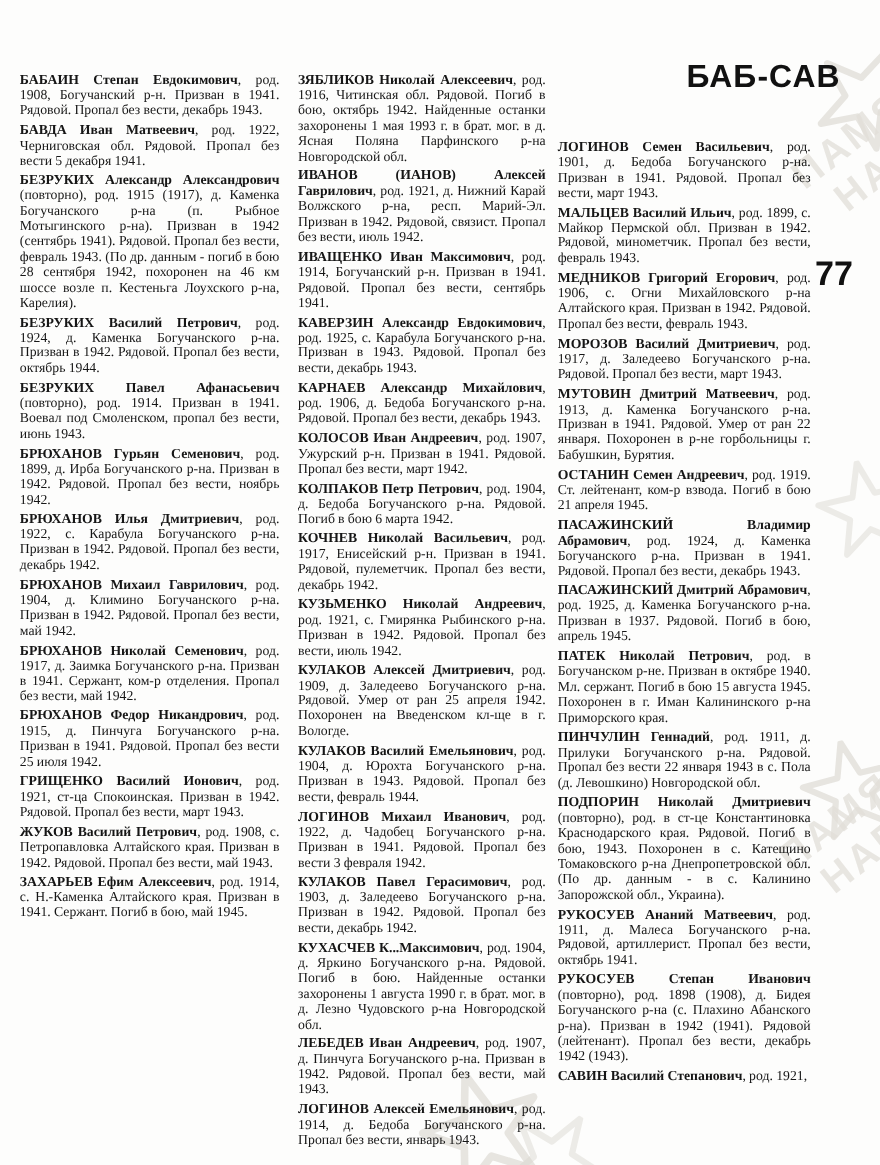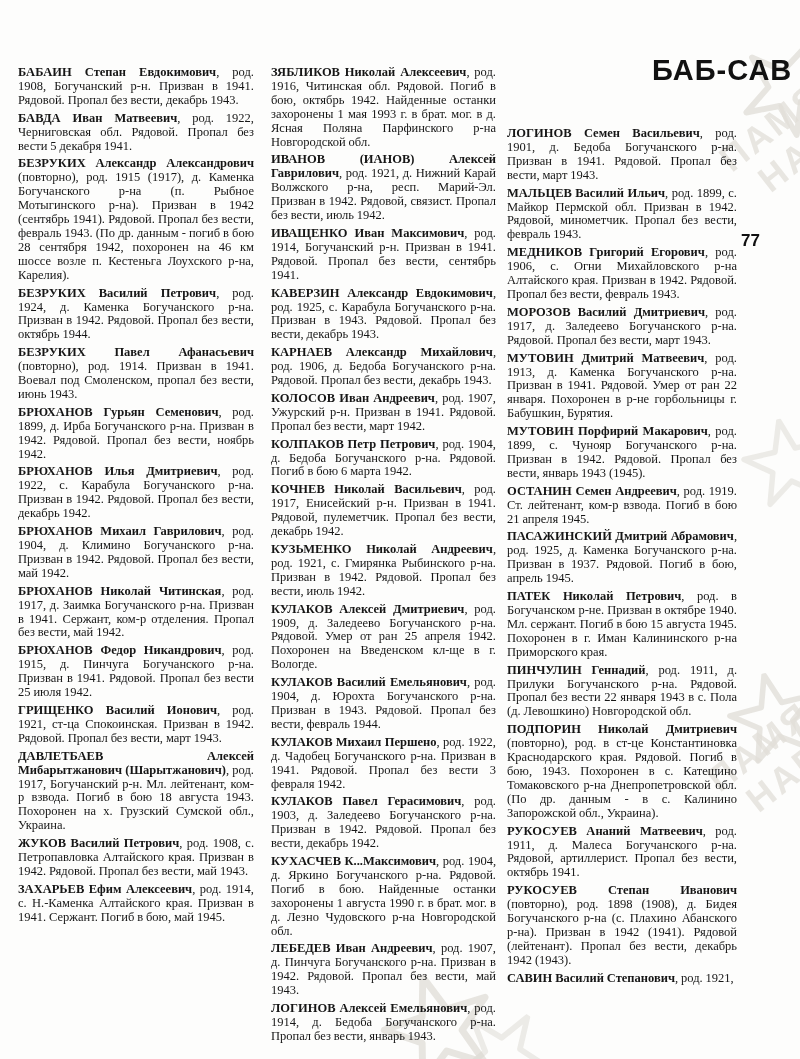--- a/index.html
+++ b/index.html
@@ -26,29 +26,29 @@
     font-size:12.5px;
     line-height:13.9px;
     text-align:justify;
     hyphens:auto;
     -webkit-hyphens:auto;
     word-spacing:-0.2px;
   }
   .entry b{font-weight:bold;}
   
   .header-range{
-    position:absolute;left:652px;top:54px;
+    position:absolute;left:624px;top:54px;
     font-family:"Liberation Sans", sans-serif;
     font-weight:bold;font-size:29px;letter-spacing:1px;
     color:#111;
   }
   .page-number{
     position:absolute;left:741px;top:231px;
     font-family:"Liberation Sans", sans-serif;
-    font-weight:bold;font-size:17px;color:#111;
+    font-weight:bold;font-size:31px;color:#111;
   }
   
   .wm{position:absolute;pointer-events:none;}
   .wm-star svg{display:block;}
   .wm-star polygon{
     fill:none;stroke:#d9d6cf;stroke-width:6;stroke-linejoin:round;
   }
   .wm-text{
     font-family:"Liberation Sans", sans-serif;
     font-weight:bold;
@@ -109,53 +109,52 @@
 
   <div class="col col-1" id="col-1">
       <p class="entry"><b>БАБАИН Степан Евдокимович</b><span>, род. 1908, Богучанский р-н. Призван в 1941. Рядовой. Пропал без вести, декабрь 1943.</span></p>
       <p class="entry"><b>БАВДА Иван Матвеевич</b><span>, род. 1922, Черниговская обл. Рядовой. Пропал без вести 5 декабря 1941.</span></p>
       <p class="entry"><b>БЕЗРУКИХ Александр Александрович</b><span> (повторно), род. 1915 (1917), д. Каменка Богучанского р-на (п. Рыбное Мотыгинского р-на). Призван в 1942 (сентябрь 1941). Рядовой. Пропал без вести, февраль 1943. (По др. данным - погиб в бою 28 сентября 1942, похоронен на 46 км шоссе возле п. Кестеньга Лоухского р-на, Карелия).</span></p>
       <p class="entry"><b>БЕЗРУКИХ Василий Петрович</b><span>, род. 1924, д. Каменка Богучанского р-на. Призван в 1942. Рядовой. Пропал без вести, октябрь 1944.</span></p>
       <p class="entry"><b>БЕЗРУКИХ Павел Афанасьевич</b><span> (повторно), род. 1914. Призван в 1941. Воевал под Смоленском, пропал без вести, июнь 1943.</span></p>
       <p class="entry"><b>БРЮХАНОВ Гурьян Семенович</b><span>, род. 1899, д. Ирба Богучанского р-на. Призван в 1942. Рядовой. Пропал без вести, ноябрь 1942.</span></p>
       <p class="entry"><b>БРЮХАНОВ Илья Дмитриевич</b><span>, род. 1922, с. Карабула Богучанского р-на. Призван в 1942. Рядовой. Пропал без вести, декабрь 1942.</span></p>
       <p class="entry"><b>БРЮХАНОВ Михаил Гаврилович</b><span>, род. 1904, д. Климино Богучанского р-на. Призван в 1942. Рядовой. Пропал без вести, май 1942.</span></p>
-      <p class="entry"><b>БРЮХАНОВ Николай Читинская</b><span>, род. 1917, д. Заимка Богучанского р-на. Призван в 1941. Сержант, ком-р отделения. Пропал без вести, май 1942.</span></p>
+      <p class="entry"><b>БРЮХАНОВ Николай Семенович</b><span>, род. 1917, д. Заимка Богучанского р-на. Призван в 1941. Сержант, ком-р отделения. Пропал без вести, май 1942.</span></p>
       <p class="entry"><b>БРЮХАНОВ Федор Никандрович</b><span>, род. 1915, д. Пинчуга Богучанского р-на. Призван в 1941. Рядовой. Пропал без вести 25 июля 1942.</span></p>
       <p class="entry"><b>ГРИЩЕНКО Василий Ионович</b><span>, род. 1921, ст-ца Спокоинская. Призван в 1942. Рядовой. Пропал без вести, март 1943.</span></p>
-      <p class="entry"><b>ДАВЛЕТБАЕВ Алексей Мибарытжанович (Шарытжанович)</b><span>, род. 1917, Богучанский р-н. Мл. лейтенант, ком-р взвода. Погиб в бою 18 августа 1943. Похоронен на х. Грузский Сумской обл., Украина.</span></p>
       <p class="entry"><b>ЖУКОВ Василий Петрович</b><span>, род. 1908, с. Петропавловка Алтайского края. Призван в 1942. Рядовой. Пропал без вести, май 1943.</span></p>
       <p class="entry"><b>ЗАХАРЬЕВ Ефим Алексеевич</b><span>, род. 1914, с. Н.-Каменка Алтайского края. Призван в 1941. Сержант. Погиб в бою, май 1945.</span></p>
     </div>
   <div class="col col-2" id="col-2">
       <p class="entry"><b>ЗЯБЛИКОВ Николай Алексеевич</b><span>, род. 1916, Читинская обл. Рядовой. Погиб в бою, октябрь 1942. Найденные останки захоронены 1 мая 1993 г. в брат. мог. в д. Ясная Поляна Парфинского р-на Новгородской обл.</span></p>
       <p class="entry"><b>ИВАНОВ (ИАНОВ) Алексей Гаврилович</b><span>, род. 1921, д. Нижний Карай Волжского р-на, респ. Марий-Эл. Призван в 1942. Рядовой, связист. Пропал без вести, июль 1942.</span></p>
       <p class="entry"><b>ИВАЩЕНКО Иван Максимович</b><span>, род. 1914, Богучанский р-н. Призван в 1941. Рядовой. Пропал без вести, сентябрь 1941.</span></p>
       <p class="entry"><b>КАВЕРЗИН Александр Евдокимович</b><span>, род. 1925, с. Карабула Богучанского р-на. Призван в 1943. Рядовой. Пропал без вести, декабрь 1943.</span></p>
       <p class="entry"><b>КАРНАЕВ Александр Михайлович</b><span>, род. 1906, д. Бедоба Богучанского р-на. Рядовой. Пропал без вести, декабрь 1943.</span></p>
       <p class="entry"><b>КОЛОСОВ Иван Андреевич</b><span>, род. 1907, Ужурский р-н. Призван в 1941. Рядовой. Пропал без вести, март 1942.</span></p>
       <p class="entry"><b>КОЛПАКОВ Петр Петрович</b><span>, род. 1904, д. Бедоба Богучанского р-на. Рядовой. Погиб в бою 6 марта 1942.</span></p>
       <p class="entry"><b>КОЧНЕВ Николай Васильевич</b><span>, род. 1917, Енисейский р-н. Призван в 1941. Рядовой, пулеметчик. Пропал без вести, декабрь 1942.</span></p>
       <p class="entry"><b>КУЗЬМЕНКО Николай Андреевич</b><span>, род. 1921, с. Гмирянка Рыбинского р-на. Призван в 1942. Рядовой. Пропал без вести, июль 1942.</span></p>
       <p class="entry"><b>КУЛАКОВ Алексей Дмитриевич</b><span>, род. 1909, д. Заледеево Богучанского р-на. Рядовой. Умер от ран 25 апреля 1942. Похоронен на Введенском кл-ще в г. Вологде.</span></p>
       <p class="entry"><b>КУЛАКОВ Василий Емельянович</b><span>, род. 1904, д. Юрохта Богучанского р-на. Призван в 1943. Рядовой. Пропал без вести, февраль 1944.</span></p>
-      <p class="entry"><b>КУЛАКОВ Михаил Першено</b><span>, род. 1922, д. Чадобец Богучанского р-на. Призван в 1941. Рядовой. Пропал без вести 3 февраля 1942.</span></p>
+      <p class="entry"><b>ЛОГИНОВ Михаил Иванович</b><span>, род. 1922, д. Чадобец Богучанского р-на. Призван в 1941. Рядовой. Пропал без вести 3 февраля 1942.</span></p>
       <p class="entry"><b>КУЛАКОВ Павел Герасимович</b><span>, род. 1903, д. Заледеево Богучанского р-на. Призван в 1942. Рядовой. Пропал без вести, декабрь 1942.</span></p>
       <p class="entry"><b>КУХАСЧЕВ К...Максимович</b><span>, род. 1904, д. Яркино Богучанского р-на. Рядовой. Погиб в бою. Найденные останки захоронены 1 августа 1990 г. в брат. мог. в д. Лезно Чудовского р-на Новгородской обл.</span></p>
       <p class="entry"><b>ЛЕБЕДЕВ Иван Андреевич</b><span>, род. 1907, д. Пинчуга Богучанского р-на. Призван в 1942. Рядовой. Пропал без вести, май 1943.</span></p>
       <p class="entry"><b>ЛОГИНОВ Алексей Емельянович</b><span>, род. 1914, д. Бедоба Богучанского р-на. Пропал без вести, январь 1943.</span></p>
     </div>
   <div class="col col-3" id="col-3">
       <p class="entry"><b>ЛОГИНОВ Семен Васильевич</b><span>, род. 1901, д. Бедоба Богучанского р-на. Призван в 1941. Рядовой. Пропал без вести, март 1943.</span></p>
       <p class="entry"><b>МАЛЬЦЕВ Василий Ильич</b><span>, род. 1899, с. Майкор Пермской обл. Призван в 1942. Рядовой, минометчик. Пропал без вести, февраль 1943.</span></p>
       <p class="entry"><b>МЕДНИКОВ Григорий Егорович</b><span>, род. 1906, с. Огни Михайловского р-на Алтайского края. Призван в 1942. Рядовой. Пропал без вести, февраль 1943.</span></p>
       <p class="entry"><b>МОРОЗОВ Василий Дмитриевич</b><span>, род. 1917, д. Заледеево Богучанского р-на. Рядовой. Пропал без вести, март 1943.</span></p>
       <p class="entry"><b>МУТОВИН Дмитрий Матвеевич</b><span>, род. 1913, д. Каменка Богучанского р-на. Призван в 1941. Рядовой. Умер от ран 22 января. Похоронен в р-не горбольницы г. Бабушкин, Бурятия.</span></p>
-      <p class="entry"><b>МУТОВИН Порфирий Макарович</b><span>, род. 1899, с. Чунояр Богучанского р-на. Призван в 1942. Рядовой. Пропал без вести, январь 1943 (1945).</span></p>
       <p class="entry"><b>ОСТАНИН Семен Андреевич</b><span>, род. 1919. Ст. лейтенант, ком-р взвода. Погиб в бою 21 апреля 1945.</span></p>
+      <p class="entry"><b>ПАСАЖИНСКИЙ Владимир Абрамович</b><span>, род. 1924, д. Каменка Богучанского р-на. Призван в 1941. Рядовой. Пропал без вести, декабрь 1943.</span></p>
       <p class="entry"><b>ПАСАЖИНСКИЙ Дмитрий Абрамович</b><span>, род. 1925, д. Каменка Богучанского р-на. Призван в 1937. Рядовой. Погиб в бою, апрель 1945.</span></p>
       <p class="entry"><b>ПАТЕК Николай Петрович</b><span>, род. в Богучанском р-не. Призван в октябре 1940. Мл. сержант. Погиб в бою 15 августа 1945. Похоронен в г. Иман Калининского р-на Приморского края.</span></p>
       <p class="entry"><b>ПИНЧУЛИН Геннадий</b><span>, род. 1911, д. Прилуки Богучанского р-на. Рядовой. Пропал без вести 22 января 1943 в с. Пола (д. Левошкино) Новгородской обл.</span></p>
       <p class="entry"><b>ПОДПОРИН Николай Дмитриевич</b><span> (повторно), род. в ст-це Константиновка Краснодарского края. Рядовой. Погиб в бою, 1943. Похоронен в с. Катещино Томаковского р-на Днепропетровской обл. (По др. данным - в с. Калинино Запорожской обл., Украина).</span></p>
       <p class="entry"><b>РУКОСУЕВ Ананий Матвеевич</b><span>, род. 1911, д. Малеса Богучанского р-на. Рядовой, артиллерист. Пропал без вести, октябрь 1941.</span></p>
       <p class="entry"><b>РУКОСУЕВ Степан Иванович</b><span> (повторно), род. 1898 (1908), д. Бидея Богучанского р-на (с. Плахино Абанского р-на). Призван в 1942 (1941). Рядовой (лейтенант). Пропал без вести, декабрь 1942 (1943).</span></p>
       <p class="entry"><b>САВИН Василий Степанович</b><span>, род. 1921,</span></p>
     </div>
 
 </div>

